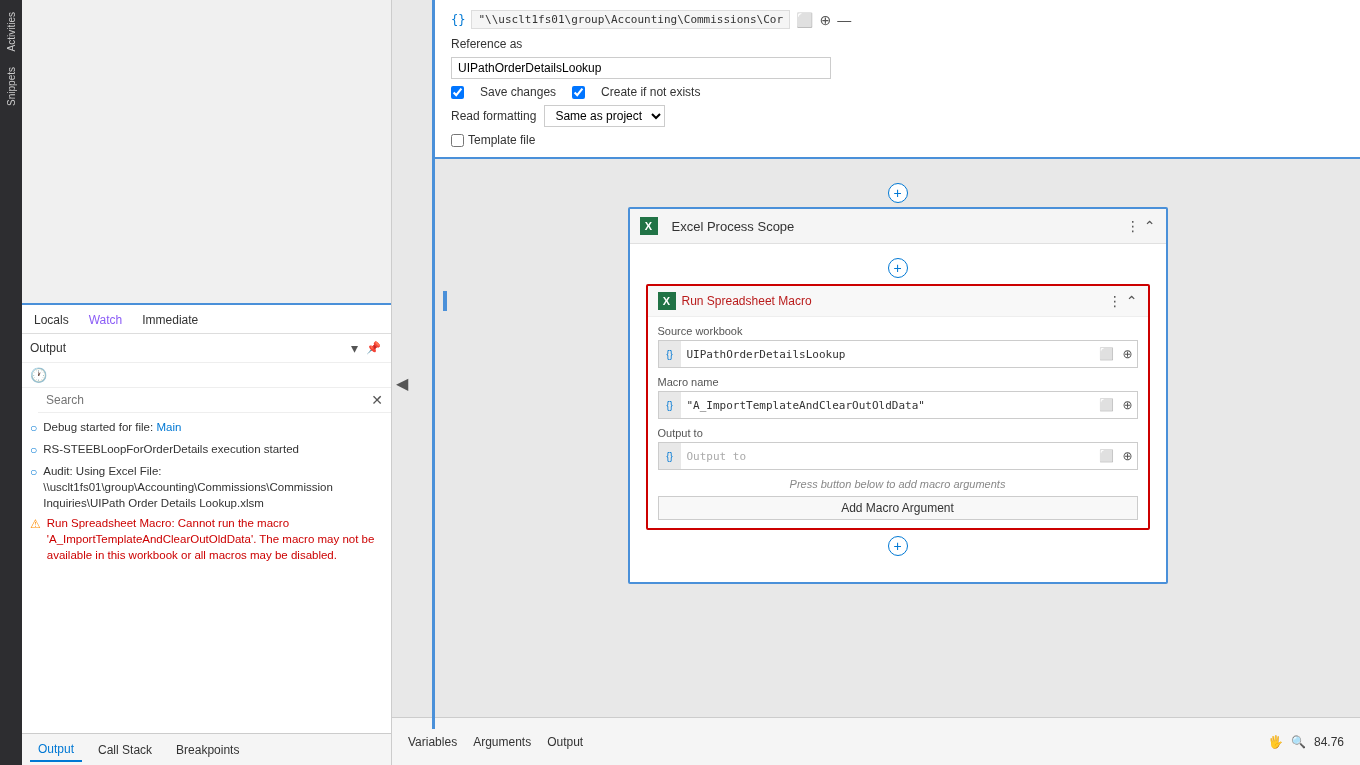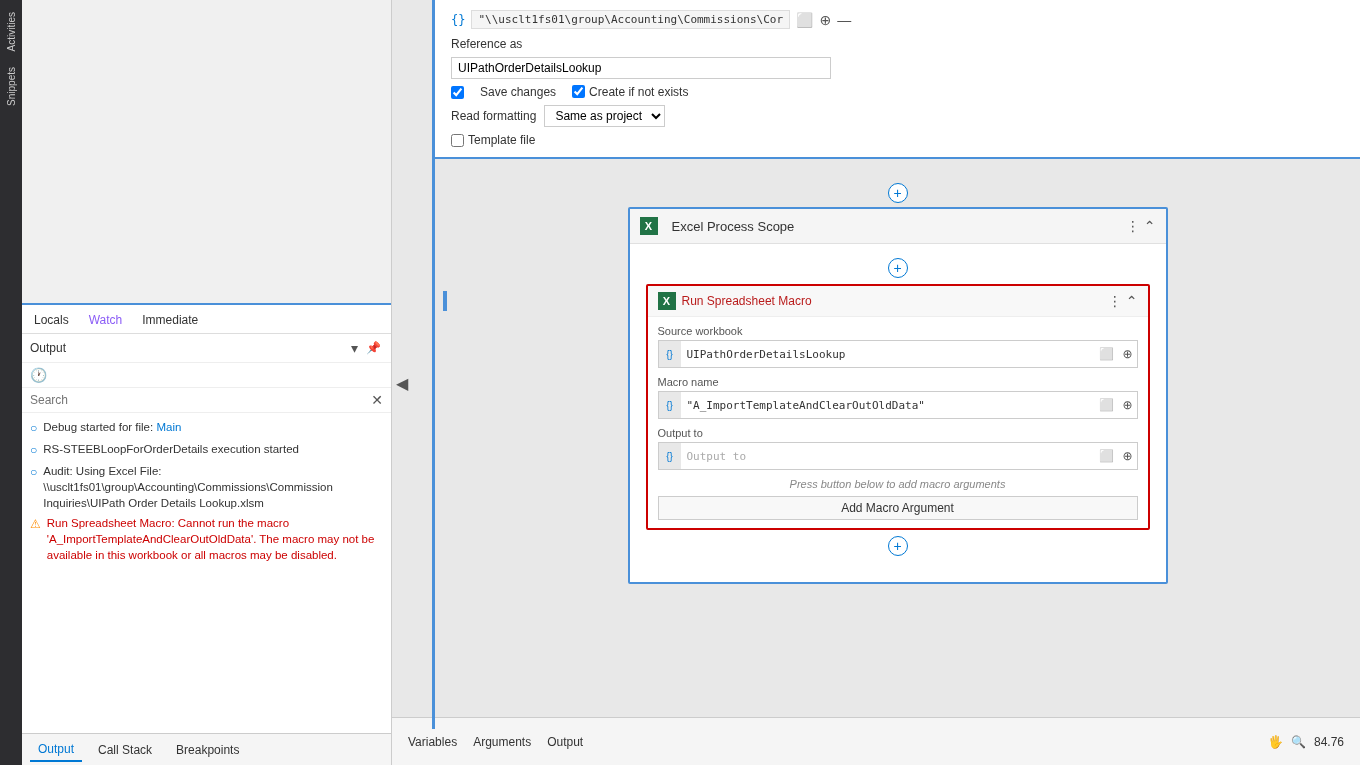--- a/index.html
+++ b/index.html
@@ -18,21 +18,21 @@
     .debug-panel { flex: 1; display: flex; flex-direction: column; background: #fff; }
     .debug-tabs { display: flex; border-bottom: 1px solid #ddd; padding: 4px 8px 0; gap: 12px; }
     .debug-tab { padding: 4px 4px; cursor: pointer; font-size: 12px; color: #333; border-bottom: 2px solid transparent; }
     .debug-tab-watch { color: #8b5cf6; }
 
     .debug-toolbar { display: flex; align-items: center; padding: 4px 8px; border-bottom: 1px solid #eee; gap: 4px; }
     .debug-toolbar-label { font-size: 12px; color: #333; flex: 1; }
     .debug-toolbar-btn { background: none; border: none; cursor: pointer; color: #555; font-size: 14px; padding: 2px; }
     .pin-icon { font-size: 12px; }
 
-    .debug-search { display: flex; align-items: center; padding: 4px 8px; border-bottom: 1px solid #eee; }
+    .debug-search { display: flex; align-items: center; padding: 4px 8px; border-bottom: 1px solid #eee; margin-left: 16px; }
     .debug-search input { flex: 1; border: none; outline: none; font-size: 12px; color: #333; }
     .debug-search-clear { background: none; border: none; cursor: pointer; color: #555; font-size: 14px; }
 
     .debug-output { flex: 1; overflow-y: auto; padding: 4px 8px; }
     .output-item { display: flex; align-items: flex-start; gap: 6px; padding: 2px 0; font-size: 11.5px; line-height: 1.4; }
     .output-icon { flex-shrink: 0; margin-top: 1px; font-size: 12px; }
     .output-icon.info { color: #0078d4; }
     .output-icon.warning { color: #ff8c00; }
     .output-text { color: #333; }
     .output-text .highlight { color: #0078d4; }
@@ -184,21 +184,21 @@
         </div>
         <div style="margin-bottom:6px;">
           <input type="text" style="border: 1px solid rgb(204, 204, 204); padding: 3px 6px; font-size: 12px; width: 380px; outline: none;" value="UIPathOrderDetailsLookup">
         </div>
 
         <div style="display:flex;align-items:center;gap:16px;margin-bottom:6px;">
           <label style="display:flex;align-items:center;gap:16px;font-size:12px;color:#333;cursor:pointer;">
             <input type="checkbox" checked="" style="">
             <span>Save changes</span>
           </label>
-          <label style="display:flex;align-items:flex-start;gap:4px;font-size:12px;color:#333;cursor:pointer;">
+          <label style="display:flex;align-items:flex-end;gap:16px;font-size:12px;color:#333;cursor:pointer;">
             <input type="checkbox" checked="" style="">
             <span>Create if not exists</span>
           </label>
         </div>
 
         <div style="display:flex;align-items:center;gap:8px;margin-bottom:6px;">
           <span style="font-size:12px;color:#333;">Read formatting</span>
           <select style="border:1px solid #ccc;padding:2px 6px;font-size:12px;background:#fff;outline:none;">
             <option>Same as project</option>
           </select>

